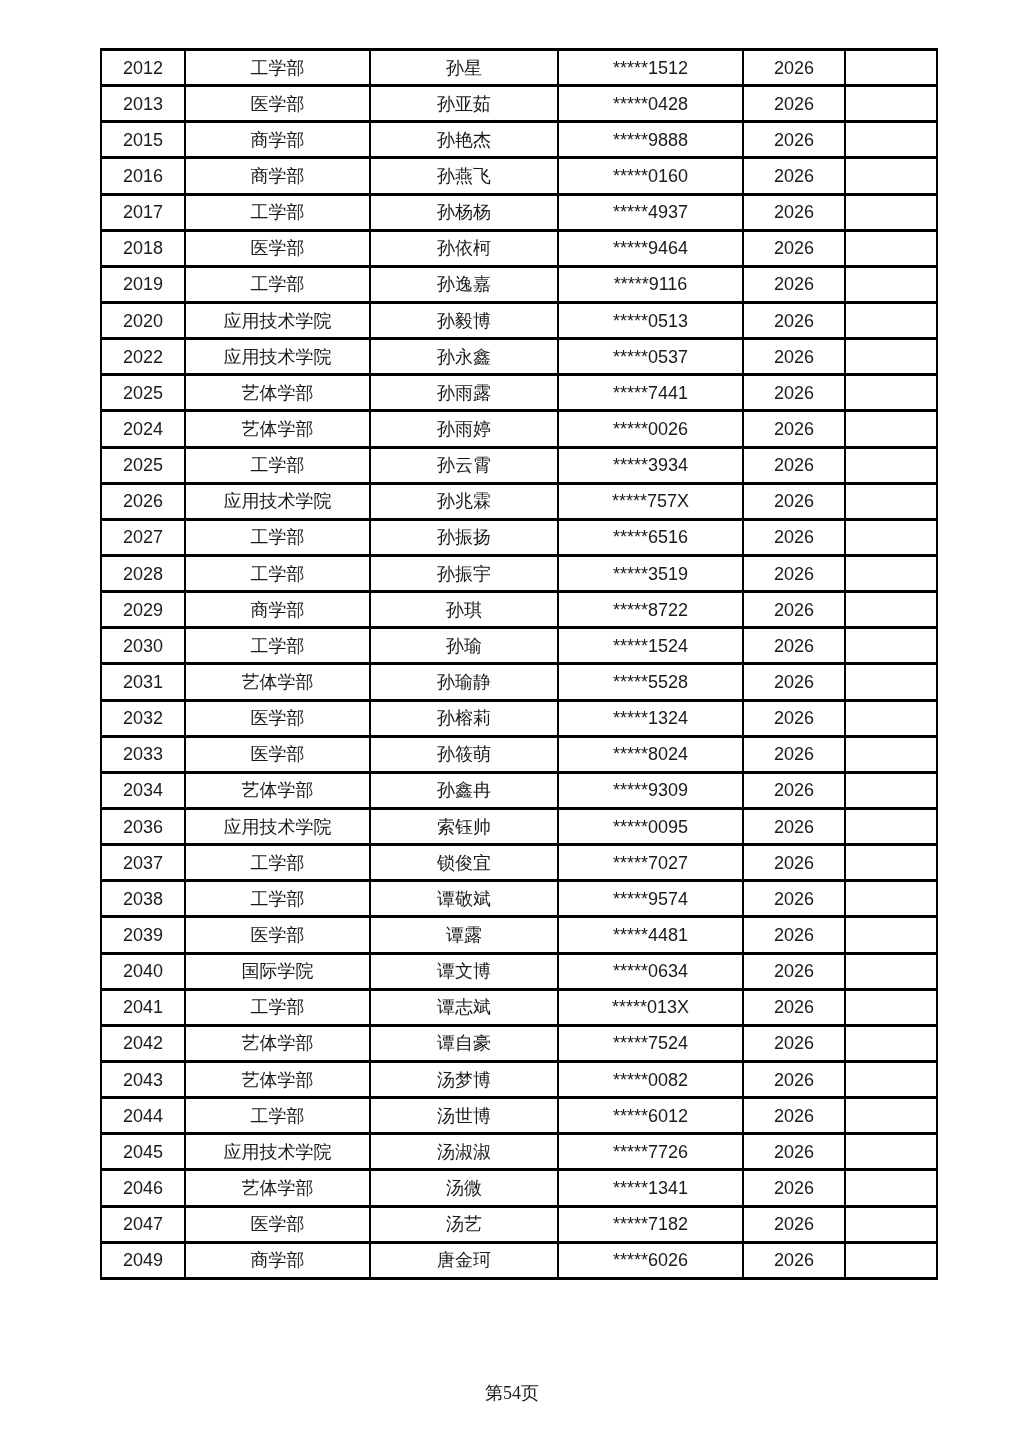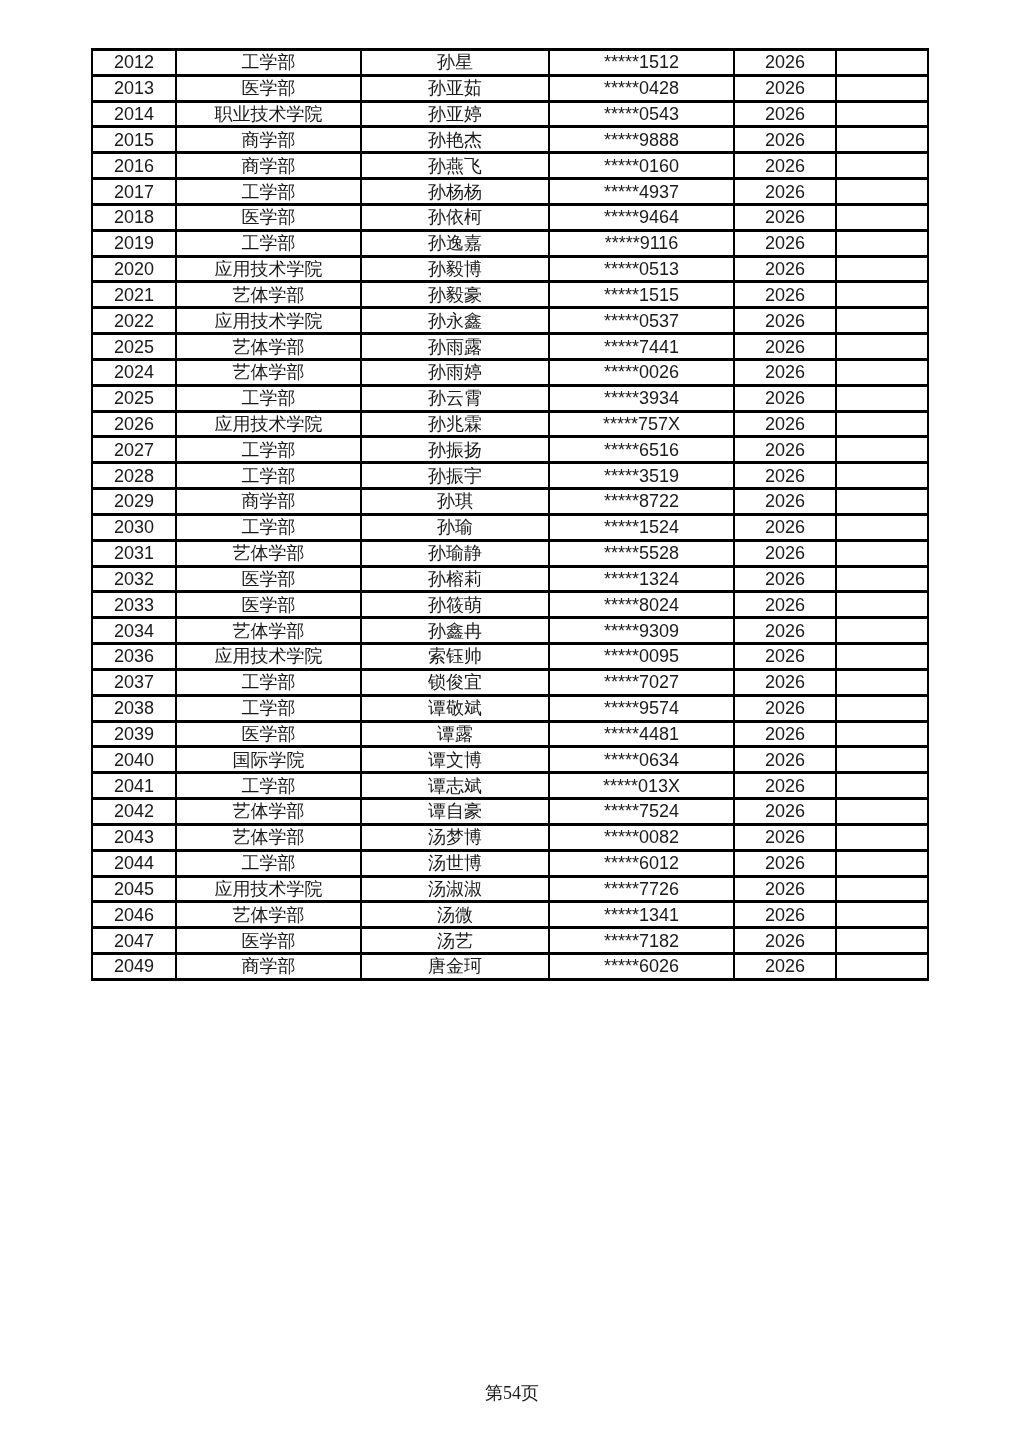--- a/index.html
+++ b/index.html
@@ -17,21 +17,22 @@
   }
   .table-wrap {
     position: absolute;
     left: 91px;
     top: 48px;
   }
   table.roster {
     border-collapse: collapse;
     table-layout: fixed;
     width: 836px;
-    height: 933px;
+    height: 1232px;
+    margin-left: 9px;
   }
   table.roster td {
     border: 2px solid #000000;
     border-top-width: 3px;
     border-bottom-width: 3px;
     padding: 0;
     text-align: center;
     vertical-align: middle;
     font-size: 18px;
     line-height: 1;
@@ -74,28 +75,20 @@
         </tr>
         <tr>
           <td>2013</td>
           <td>医学部</td>
           <td>孙亚茹</td>
           <td>*****0428</td>
           <td>2026</td>
           <td></td>
         </tr>
         <tr>
-          <td>2014</td>
-          <td>职业技术学院</td>
-          <td>孙亚婷</td>
-          <td>*****0543</td>
-          <td>2026</td>
-          <td></td>
-        </tr>
-        <tr>
           <td>2015</td>
           <td>商学部</td>
           <td>孙艳杰</td>
           <td>*****9888</td>
           <td>2026</td>
           <td></td>
         </tr>
         <tr>
           <td>2016</td>
           <td>商学部</td>
@@ -126,28 +119,20 @@
           <td>孙逸嘉</td>
           <td>*****9116</td>
           <td>2026</td>
           <td></td>
         </tr>
         <tr>
           <td>2020</td>
           <td>应用技术学院</td>
           <td>孙毅博</td>
           <td>*****0513</td>
-          <td>2026</td>
-          <td></td>
-        </tr>
-        <tr>
-          <td>2021</td>
-          <td>艺体学部</td>
-          <td>孙毅豪</td>
-          <td>*****1515</td>
           <td>2026</td>
           <td></td>
         </tr>
         <tr>
           <td>2022</td>
           <td>应用技术学院</td>
           <td>孙永鑫</td>
           <td>*****0537</td>
           <td>2026</td>
           <td></td>

